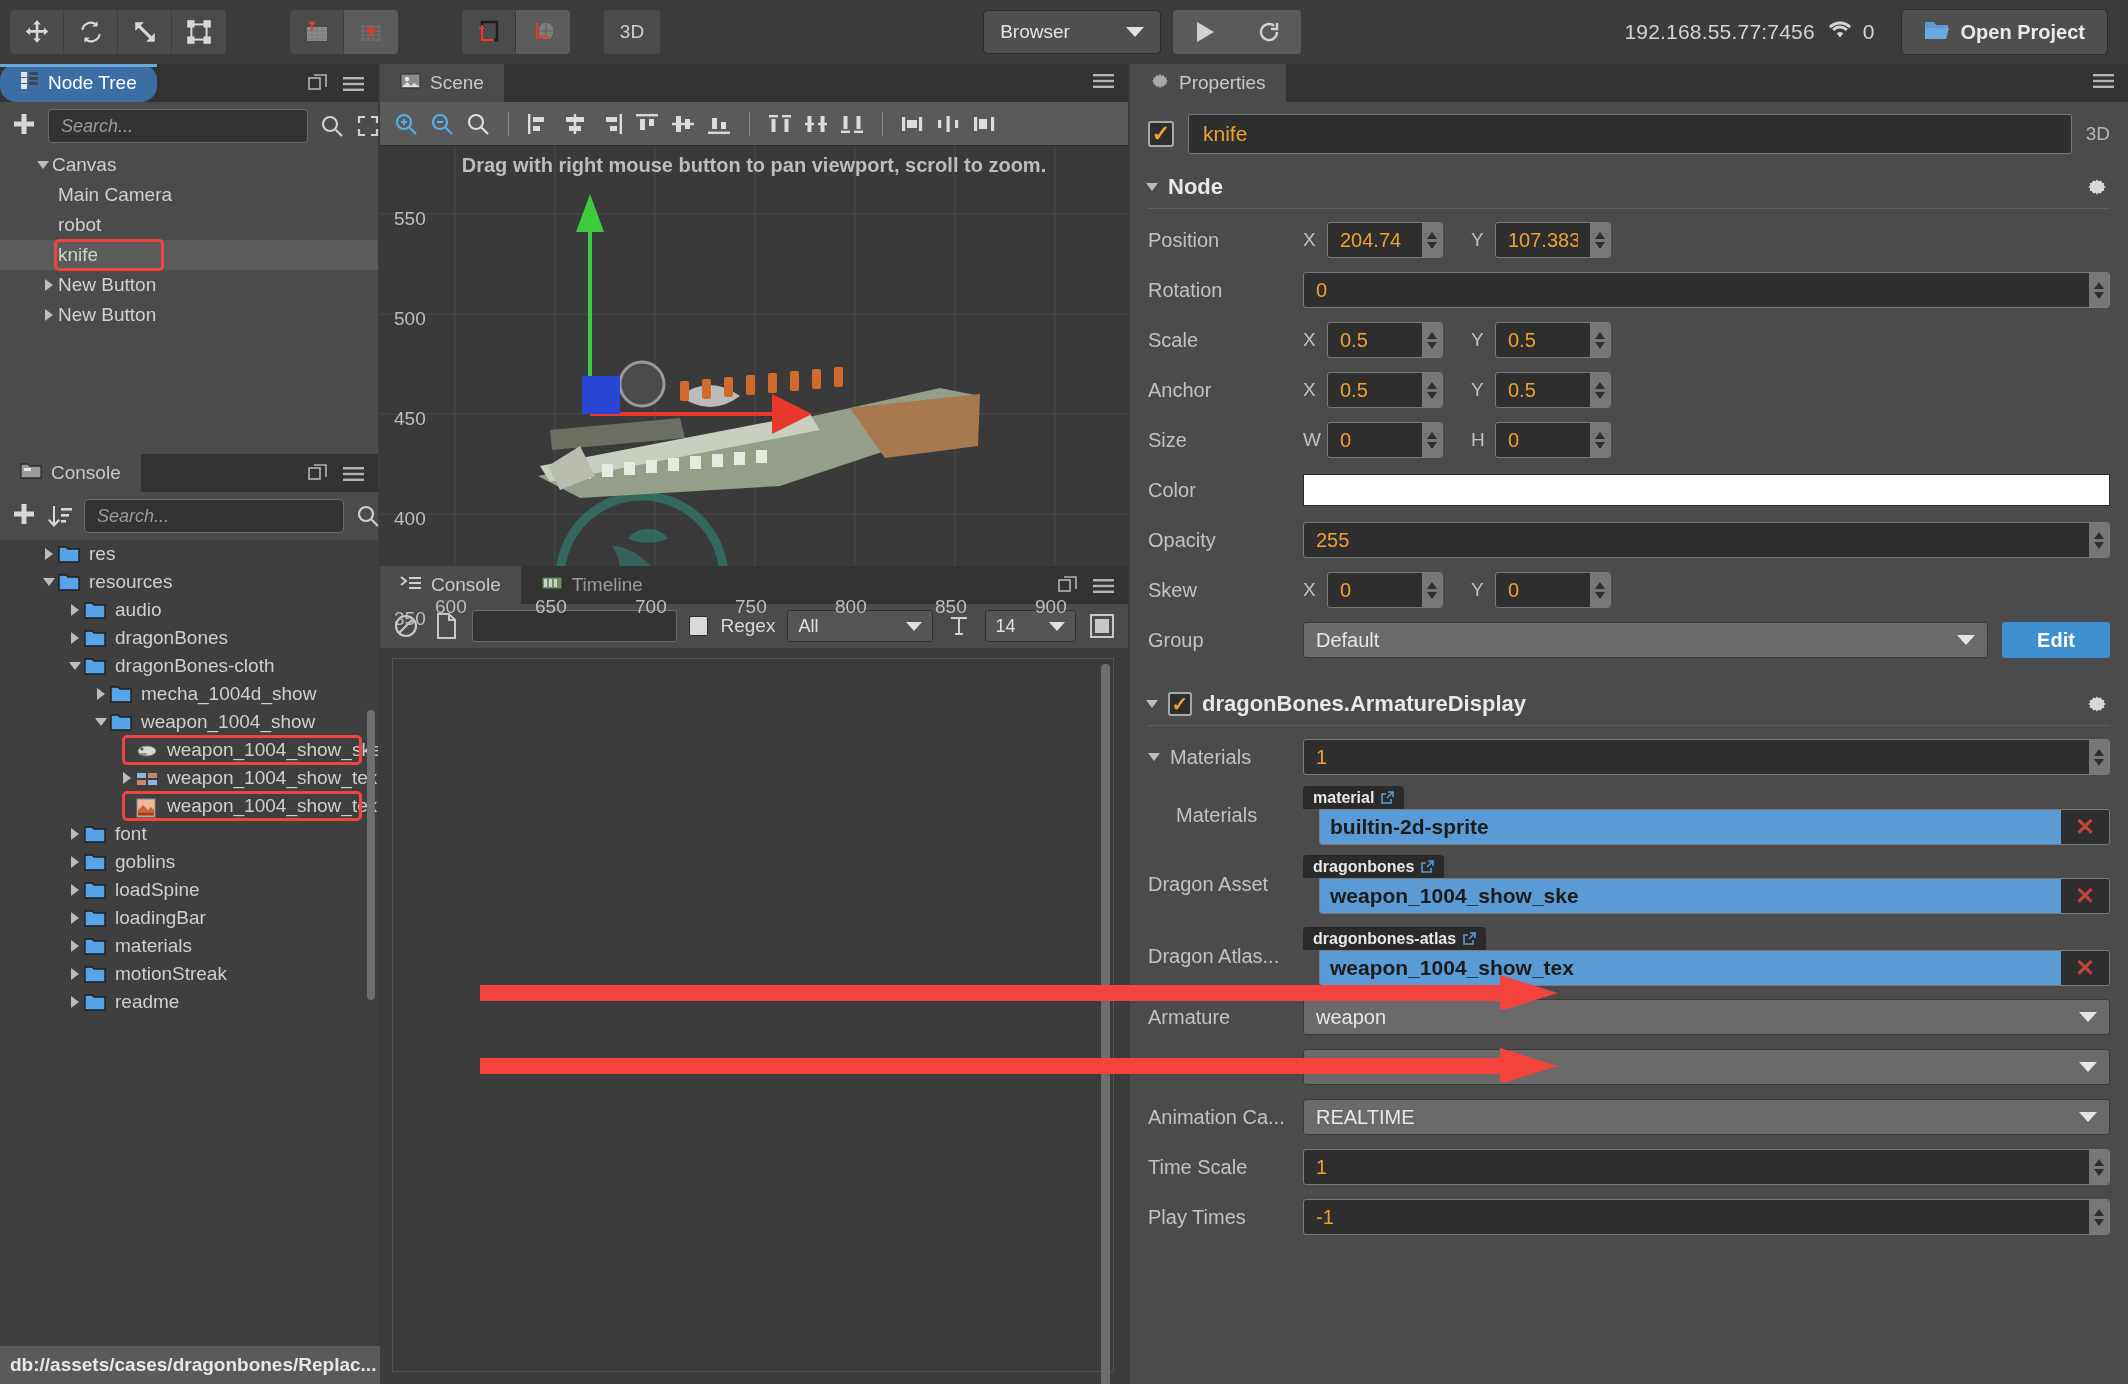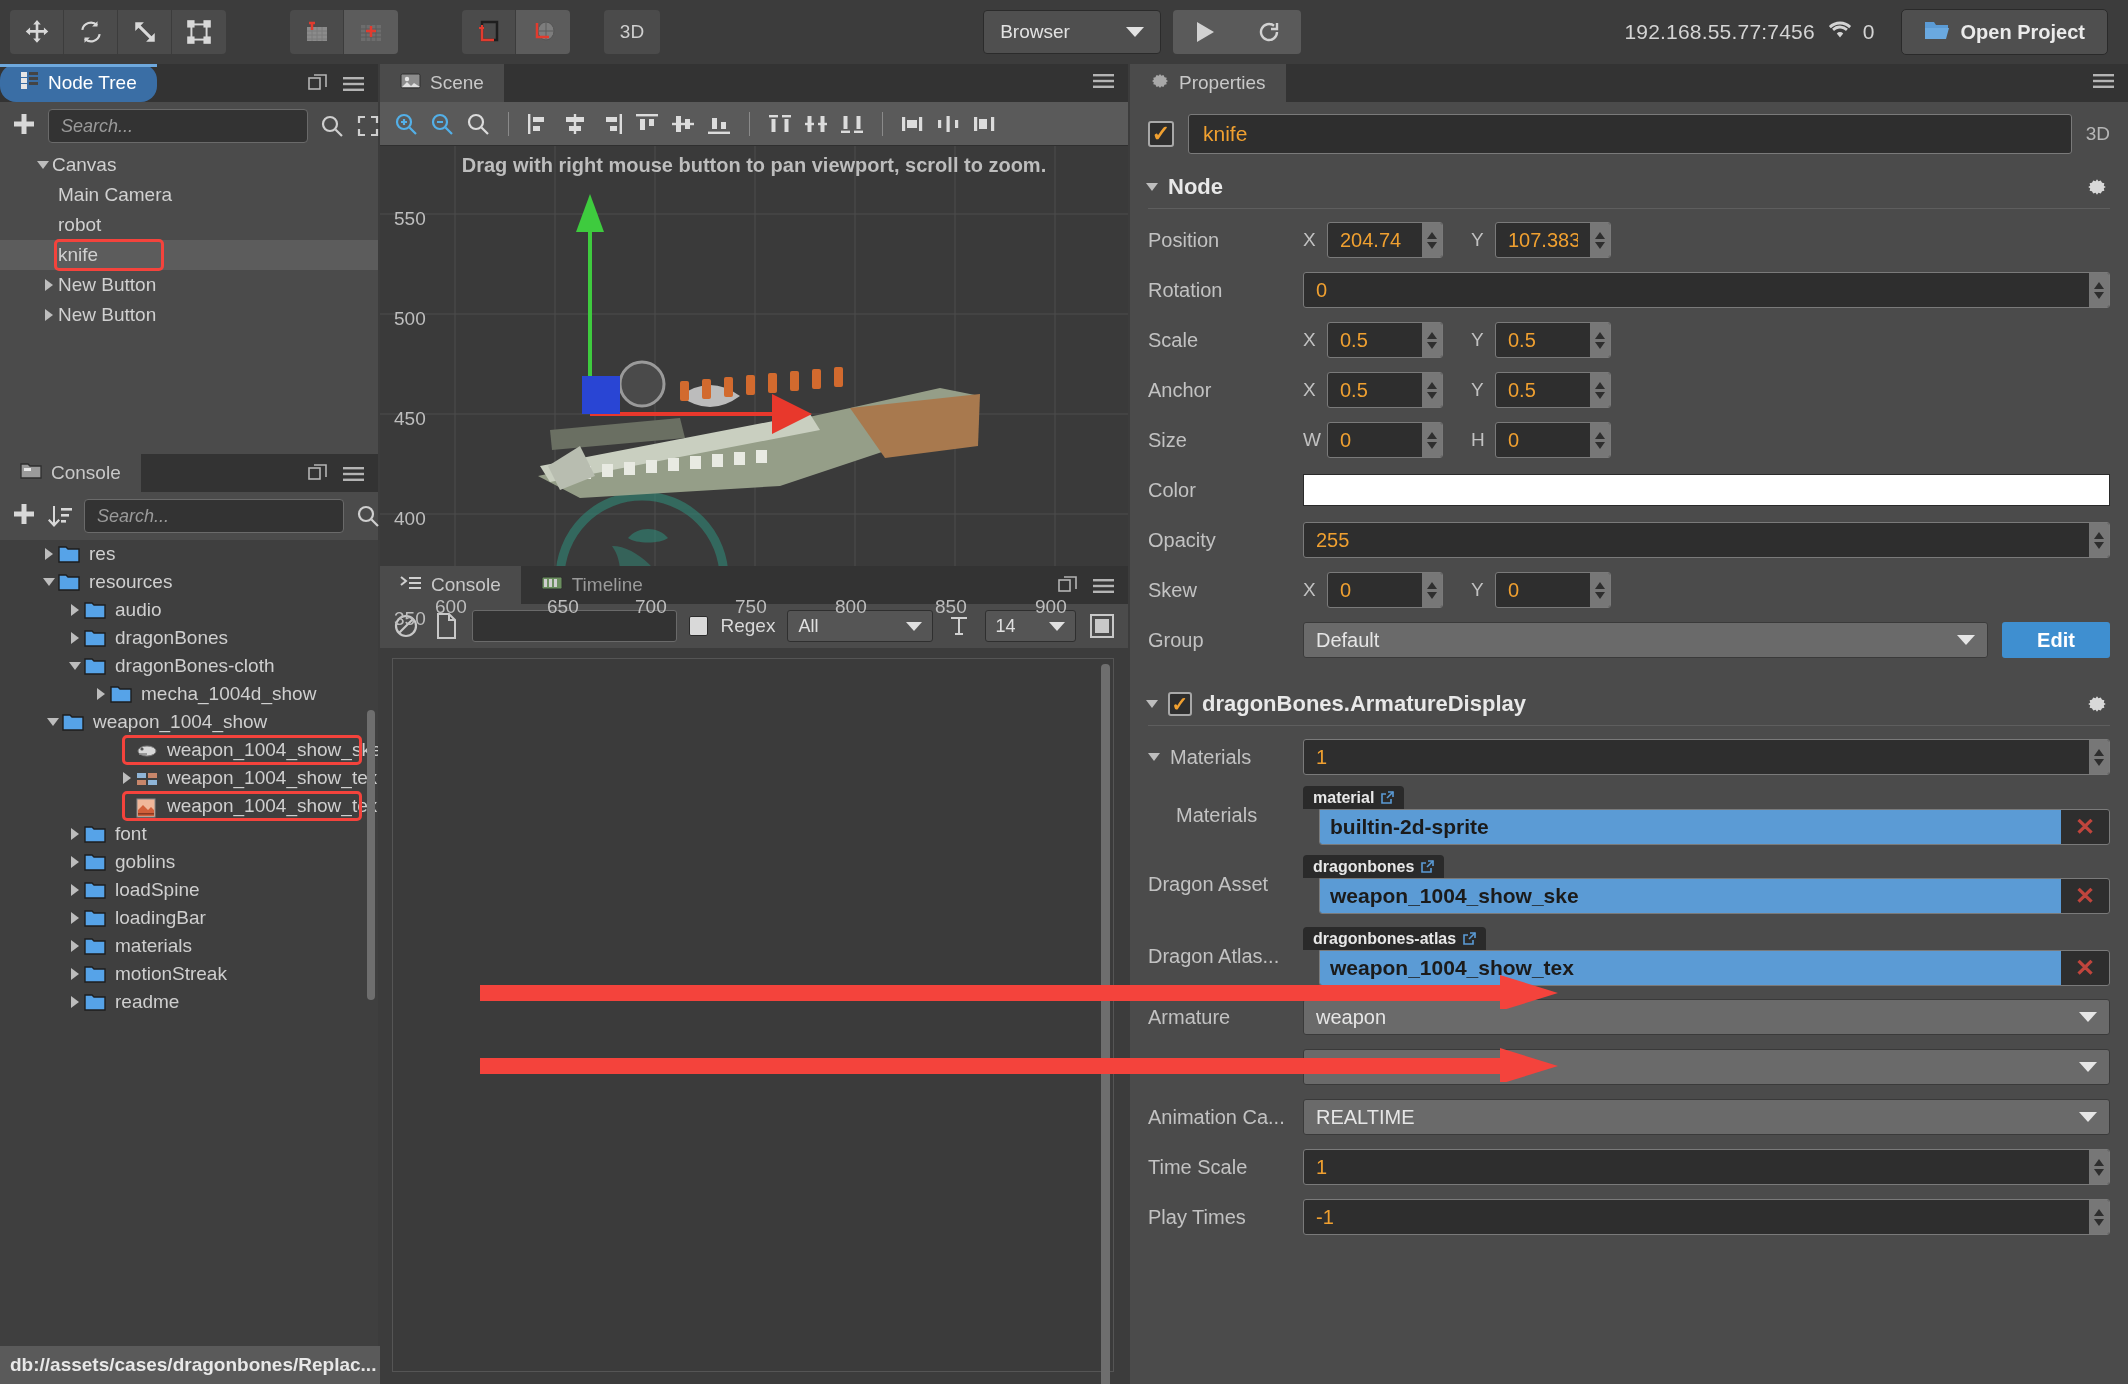--- a/index.html
+++ b/index.html
@@ -467,21 +467,21 @@
           </div>
           <div class="a-row" style="padding-left: 92px; position: relative;">
             <span class="tw">
               <span class="tri tri-right"></span>
             </span>
             <span class="folder-ic"><svg width="22" height="17" viewBox="0 0 22 17">
                 <path d="M1 1h7l2 2h11v13H1z" fill="#56a3e8" stroke="#1e1e1e" stroke-width="1.4"></path>
               </svg></span>
             <span class="a-label">mecha_1004d_show</span>
           </div>
-          <div class="a-row" style="padding-left: 44px; position: relative;">
+          <div class="a-row" style="padding-left: 92px; position: relative;">
             <span class="tw">
               <span class="tri tri-down"></span>
             </span>
             <span class="folder-ic"><svg width="22" height="17" viewBox="0 0 22 17">
                 <path d="M1 1h7l2 2h11v13H1z" fill="#56a3e8" stroke="#1e1e1e" stroke-width="1.4"></path>
               </svg></span>
             <span class="a-label">weapon_1004_show</span>
           </div>
           <div class="a-row" style="padding-left: 118px; position: relative;">
             <span class="tw"></span>
@@ -778,21 +778,21 @@
         <path d="M432 268 L392 288 L392 248 Z" fill="#e8382c"></path>
         <rect x="202" y="230" width="38" height="38" fill="#2945d4"></rect>
       </svg>
       <div class="vp-hint">Drag with right mouse button to pan viewport, scroll to zoom.</div>
       <div class="axis-lbl" style="left:14px; top:62px;">550</div>
       <div class="axis-lbl" style="left:14px; top:162px;">500</div>
       <div class="axis-lbl" style="left:14px; top:262px;">450</div>
       <div class="axis-lbl" style="left:14px; top:362px;">400</div>
       <div class="axis-lbl" style="left:14px; top:462px;">350</div>
       <div class="axis-lbl" style="left:55px;  top:450px;">600</div>
-      <div class="axis-lbl" style="left:155px; top:450px;margin-left:12px;">650</div>
+      <div class="axis-lbl" style="left:155px; top:450px;">650</div>
       <div class="axis-lbl" style="left:255px; top:450px;">700</div>
       <div class="axis-lbl" style="left:355px; top:450px;">750</div>
       <div class="axis-lbl" style="left:455px; top:450px;">800</div>
       <div class="axis-lbl" style="left:555px; top:450px;">850</div>
       <div class="axis-lbl" style="left:655px; top:450px;">900</div>
     </div>
   </div>
 
   <div id="console">
     <div class="panel-tabbar">

